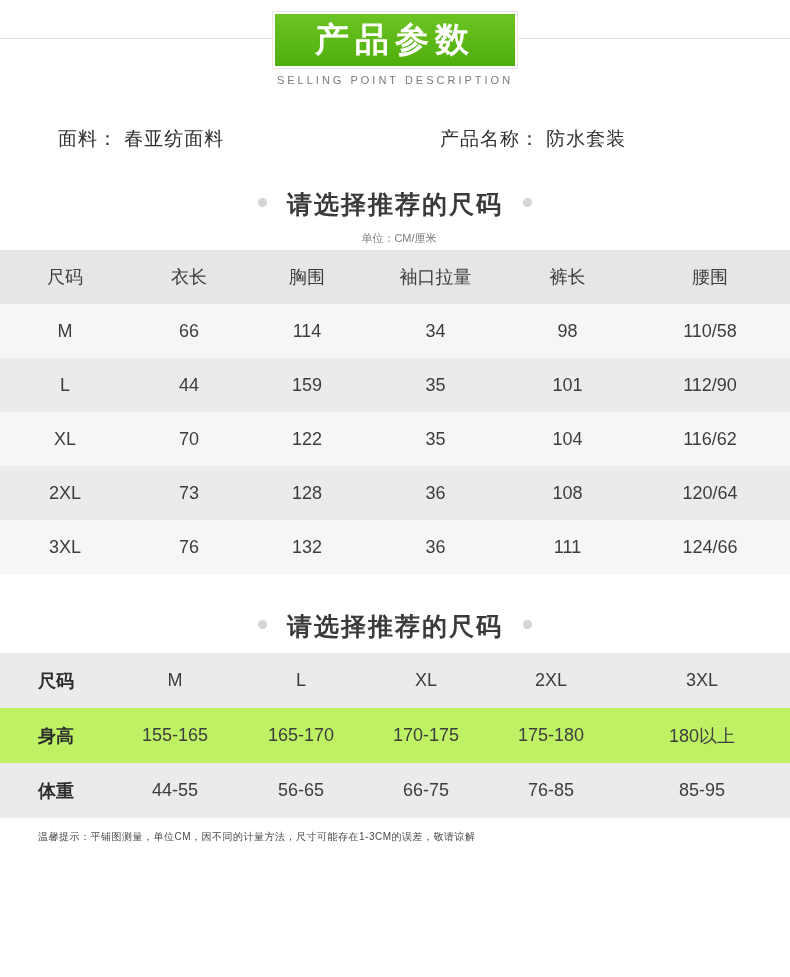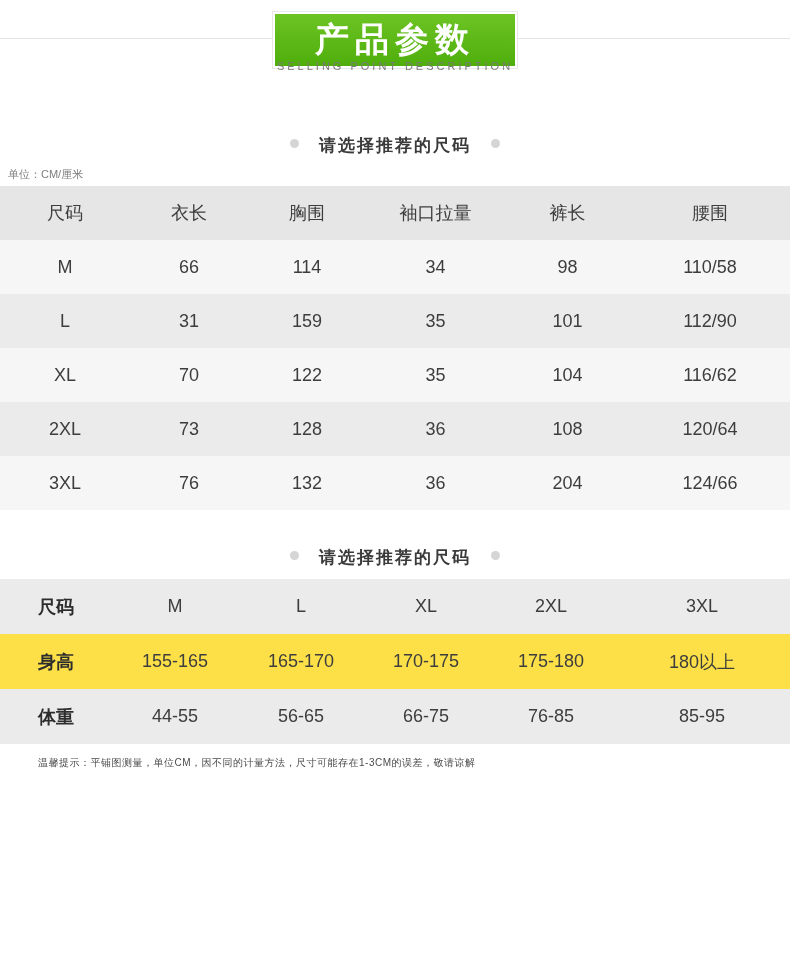--- a/index.html
+++ b/index.html
@@ -45,21 +45,21 @@
     font-weight: bold;
     letter-spacing: 6px;
     color: #ffffff;
     line-height: 42px;
     white-space: nowrap;
   }
   .banner-sub {
     position: absolute;
     left: 50%;
     transform: translateX(-50%);
-    top: 60px;
+    top: 74px;
     font-size: 11px;
     letter-spacing: 3px;
     color: #7a7a7a;
     white-space: nowrap;
   }
 
   
   .spec {
     margin: 28px 0 0 0;
     padding: 0 58px;
@@ -86,31 +86,32 @@
   .section-heading .dot {
     display: inline-block;
     width: 9px;
     height: 9px;
     border-radius: 50%;
     background: #d5d5d5;
     vertical-align: middle;
     margin: 0 16px 4px 16px;
   }
   .section-heading .text {
-    font-size: 17px;
+    font-size: 25px;
     font-weight: bold;
     color: #3a3a3a;
     letter-spacing: 2px;
     vertical-align: middle;
   }
 
   .unit-note {
     font-size: 11px;
     color: #7d7d7d;
     padding: 0 0 4px 8px;
+    text-align: center;
   }
 
   
   table.size-table {
     width: 790px;
     border-collapse: collapse;
     table-layout: fixed;
   }
   table.size-table td {
     text-align: center;
@@ -135,21 +136,21 @@
     font-size: 18px;
     color: #3d3d3d;
     height: 53px;
     vertical-align: middle;
   }
   table.fit-table td.rowhead {
     font-weight: bold;
     color: #2d2d2d;
   }
   table.fit-table tr.r-odd td { background: #ebebeb; }
-  table.fit-table tr.r-even td { background: #fde047; }
+  table.fit-table tr.r-even td { background: #bef264; }
 
   .footnote {
     font-size: 10px;
     color: #4a4a4a;
     padding: 12px 0 0 38px;
     letter-spacing: 0.5px;
     white-space: nowrap;
   }
 </style>
 </head>
@@ -157,20 +158,24 @@
 
 <div class="header">
   <div class="header-rule"></div>
   <div class="banner">
     <div class="banner-title">产品参数</div>
   </div>
   <div class="banner-sub">SELLING POINT DESCRIPTION</div>
 </div>
 
 <div class="spec">
+  <div class="spec-row">
+    <div class="spec-cell left">面料： 春亚纺面料</div>
+    <div class="spec-cell">产品名称： 防水套装</div>
+  </div>
 </div>
 
 <div class="section-heading">
   <span class="dot"></span>
   <span class="text">请选择推荐的尺码</span>
   <span class="dot"></span>
 </div>
 
 <div class="unit-note">单位：CM/厘米</div>
 
@@ -195,21 +200,21 @@
     <tr class="r-even">
       <td>M</td>
       <td>66</td>
       <td>114</td>
       <td>34</td>
       <td>98</td>
       <td>110/58</td>
     </tr>
     <tr class="r-odd">
       <td>L</td>
-      <td>31</td>
+      <td>44</td>
       <td>159</td>
       <td>35</td>
       <td>101</td>
       <td>112/90</td>
     </tr>
     <tr class="r-even">
       <td>XL</td>
       <td>70</td>
       <td>122</td>
       <td>35</td>
@@ -222,21 +227,21 @@
       <td>128</td>
       <td>36</td>
       <td>108</td>
       <td>120/64</td>
     </tr>
     <tr class="r-even">
       <td>3XL</td>
       <td>76</td>
       <td>132</td>
       <td>36</td>
-      <td>204</td>
+      <td>111</td>
       <td>124/66</td>
     </tr>
   </tbody>
 </table>
 
 <div class="section-heading">
   <span class="dot"></span>
   <span class="text">请选择推荐的尺码</span>
   <span class="dot"></span>
 </div>

